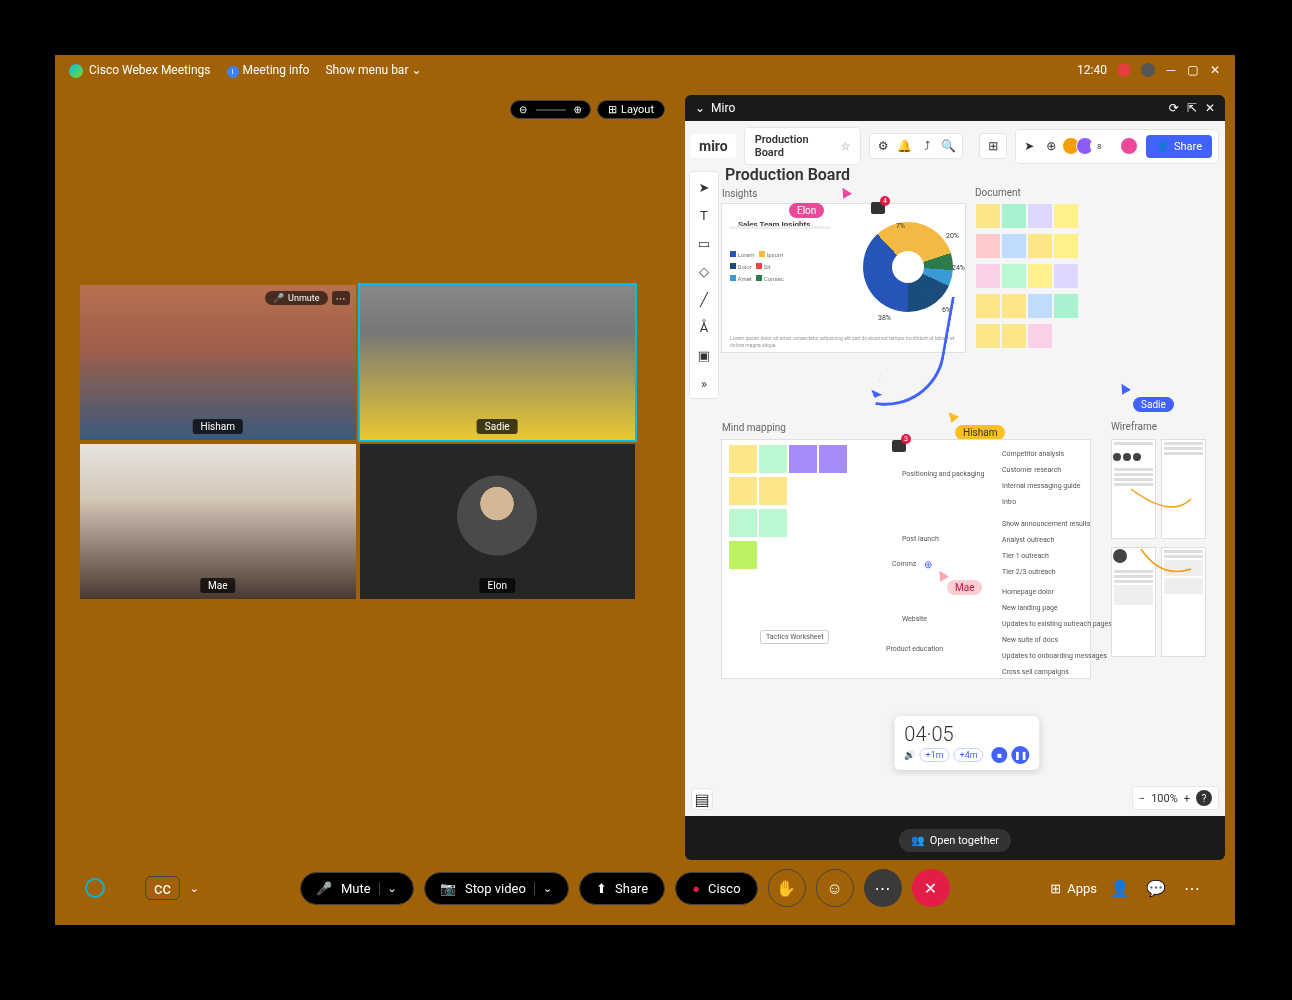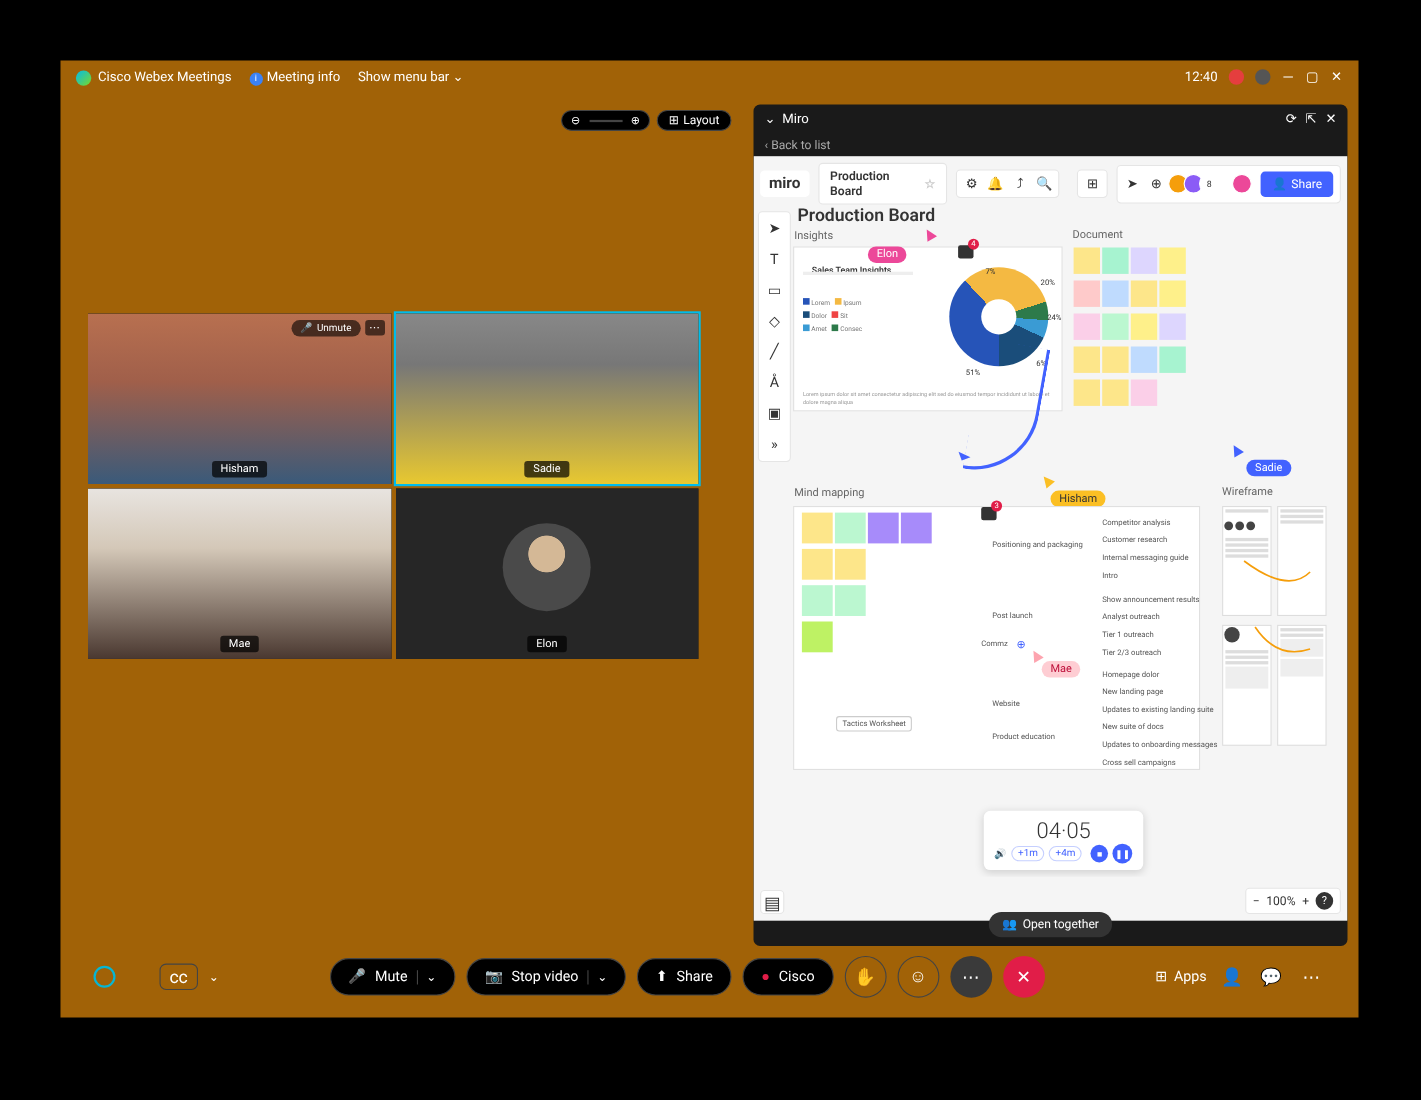--- a/index.html
+++ b/index.html
@@ -42,21 +42,21 @@
 .miro-tools{position:absolute;left:4px;top:50px;background:#fff;border-radius:4px;padding:6px 4px;display:flex;flex-direction:column;gap:10px;border:1px solid #e5e5e5}
 .tool{width:20px;height:18px;display:flex;align-items:center;justify-content:center;font-size:13px}
 .canvas{position:absolute;left:30px;top:40px;right:6px;bottom:40px;overflow:hidden}
 .frame{background:#fff;position:absolute;border:1px solid #e0e0e0;padding:16px;font-size:9px}
 .frame-label{position:absolute;top:-16px;left:0;font-size:10px;color:#666}
 .sticky{width:24px;height:24px;display:inline-block;margin:1px}
 .cursor-tag{position:absolute;padding:2px 8px;border-radius:10px;font-size:10px;color:#fff}
 .pie{width:90px;height:90px;border-radius:50%;background:conic-gradient(#f4b942 0 72deg,#2d7a4a 72deg 94deg,#3a9bd4 94deg 115deg,#1a4d7a 115deg 180deg,#2654b8 180deg 317deg,#f4b942 317deg 360deg);position:absolute}
 .pie::after{content:"";position:absolute;inset:32%;border-radius:50%;background:#fff}
 .open-together{position:absolute;bottom:8px;left:50%;transform:translateX(-50%);background:#333;padding:5px 12px;border-radius:12px;font-size:11px;color:#fff;display:flex;align-items:center;gap:5px}
-.timer-widget{position:absolute;bottom:6px;left:50%;transform:translateX(-50%);background:#fff;padding:6px 10px;border-radius:6px;box-shadow:0 2px 8px rgba(0,0,0,.15);text-align:center}
+.timer-widget{position:absolute;bottom:6px;left:50%;transform:translateX(-50%);background:#fff;padding:6px 10px;border-radius:6px;box-shadow:0 2px 8px rgba(0,0,0,.15);text-align:left}
 .timer-time{font-size:20px;font-weight:300}
 .timer-ctrls{display:flex;gap:4px;align-items:center;justify-content:center;font-size:9px}
 .timer-pill{border:1px solid #c5cfff;color:#4262ff;padding:1px 5px;border-radius:8px}
 .zoom-ctrl{position:absolute;bottom:6px;right:6px;display:flex;align-items:center;gap:6px;font-size:11px;background:#fff;padding:3px 6px;border-radius:4px;border:1px solid #e5e5e5}
 .bottom-bar{position:absolute;bottom:18px;left:0;right:0;display:flex;align-items:center;padding:0 30px;gap:10px}
 .ctrl-btn{border:1px solid #444;border-radius:22px;padding:8px 16px;display:flex;align-items:center;gap:8px;font-size:13px;background:#000}
 .ctrl-icon-only{border:1px solid #444;border-radius:50%;width:38px;height:38px;display:flex;align-items:center;justify-content:center}
 .end-btn{background:#e11d48;border:none}
 .spacer{flex:1}
 .arrow-blue{position:absolute;width:60px;height:120px;border:3px solid #4262ff;border-left:none;border-top:none;border-radius:0 0 60px 0;transform:rotate(10deg)}
@@ -129,21 +129,20 @@
   <div class="miro-panel">
     <div class="miro-header">
       <span>⌄</span>
       <span>Miro</span>
       <div class="r">
         <span>⟳</span>
         <span>⇱</span>
         <span>✕</span>
       </div>
     </div>
-    <div class="miro-back">‹ <span>Back to list</span></div>
 
     <div class="miro-board">
       <div class="miro-topbar">
         <span class="miro-logo">miro</span>
         <span class="board-name">
             <span>Production Board</span>
             <span style="color:#ccc">☆</span>
           </span>
         <span class="icon-group">
           <span class="mini-icon">⚙</span>
@@ -197,21 +196,21 @@
               <span style="display:inline-block;width:6px;height:6px;background:#ef4444"></span> <span>Sit</span><br>
               <span style="display:inline-block;width:6px;height:6px;background:#3a9bd4"></span> <span>Amet</span> &nbsp;
               <span style="display:inline-block;width:6px;height:6px;background:#2d7a4a"></span> <span>Consec</span>
             </div>
           </div>
           <div class="pie" style="top:18px;right:12px"></div>
           <span style="position:absolute;top:18px;right:60px;font-size:7px">7%</span>
           <span style="position:absolute;top:28px;right:6px;font-size:7px">20%</span>
           <span style="position:absolute;top:60px;right:0px;font-size:7px">24%</span>
           <span style="position:absolute;top:102px;right:14px;font-size:7px">6%</span>
-          <span style="position:absolute;top:110px;right:74px;font-size:7px">51%</span>
+          <span style="position:absolute;top:110px;right:74px;font-size:7px">38%</span>
           <div style="position:absolute;top:-2px;right:80px;background:#333;width:14px;height:12px;border-radius:2px">
               <span style="position:absolute;top:-6px;right:-5px;background:#e11d48;color:#fff;border-radius:50%;width:10px;height:10px;font-size:7px;display:flex;align-items:center;justify-content:center">4</span>
             </div>
           <div style="position:absolute;bottom:4px;left:8px;right:8px;font-size:5px;color:#999;line-height:1.3">Lorem ipsum dolor sit amet consectetur adipiscing elit sed do eiusmod tempor incididunt ut labore et dolore magna aliqua</div>
         </div>
 
         <div class="cursor-arrow" style="top:26px;left:125px;border-bottom:10px solid #ec4899;transform:rotate(-30deg)"></div>
         <div class="cursor-tag" style="background:#ec4899;top:42px;left:74px">Elon</div>
 
         <div style="position:absolute;top:42px;left:260px;width:120px">
@@ -246,32 +245,32 @@
           <div style="position:absolute;top:0px;left:170px;background:#333;width:14px;height:12px;border-radius:2px">
               <span style="position:absolute;top:-6px;right:-5px;background:#e11d48;color:#fff;border-radius:50%;width:10px;height:10px;font-size:7px;display:flex;align-items:center;justify-content:center">3</span>
             </div>
           <div class="mindmap">
             <div class="mm-node mm-center" style="top:190px;left:38px">Tactics Worksheet</div>
             <div class="mm-node" style="top:30px;left:180px">Positioning and packaging</div>
             <div class="mm-node" style="top:95px;left:180px">Post launch</div>
             <div class="mm-node" style="top:120px;left:170px">Commz</div>
             <span style="position:absolute;top:119px;left:202px;color:#4262ff;font-size:10px">⊕</span>
             <div class="mm-node" style="top:175px;left:180px">Website</div>
-            <div class="mm-node" style="top:205px;left:180px">Product education</div>
+            <div class="mm-node" style="top:205px;left:164px">Product education</div>
             <div class="mm-node" style="top:10px;left:280px">Competitor analysis</div>
             <div class="mm-node" style="top:26px;left:280px">Customer research</div>
             <div class="mm-node" style="top:42px;left:280px">Internal messaging guide</div>
             <div class="mm-node" style="top:58px;left:280px">Intro</div>
             <div class="mm-node" style="top:80px;left:280px">Show announcement results</div>
             <div class="mm-node" style="top:96px;left:280px">Analyst outreach</div>
             <div class="mm-node" style="top:112px;left:280px">Tier 1 outreach</div>
             <div class="mm-node" style="top:128px;left:280px">Tier 2/3 outreach</div>
             <div class="mm-node" style="top:148px;left:280px">Homepage dolor</div>
             <div class="mm-node" style="top:164px;left:280px">New landing page</div>
-            <div class="mm-node" style="top:180px;left:280px">Updates to existing landing suite</div>
+            <div class="mm-node" style="top:180px;left:280px">Updates to existing outreach pages</div>
             <div class="mm-node" style="top:196px;left:280px">New suite of docs</div>
             <div class="mm-node" style="top:212px;left:280px">Updates to onboarding messages</div>
             <div class="mm-node" style="top:228px;left:280px">Cross sell campaigns</div>
           </div>
 
           <div class="cursor-arrow" style="top:130px;left:215px;border-bottom:10px solid #fda4af;transform:rotate(-30deg)"></div>
           <div class="cursor-tag" style="background:#fecdd3;color:#be123c;top:140px;left:225px">Mae</div>
         </div>
 
         <div style="position:absolute;top:278px;left:396px;width:102px;height:240px">

